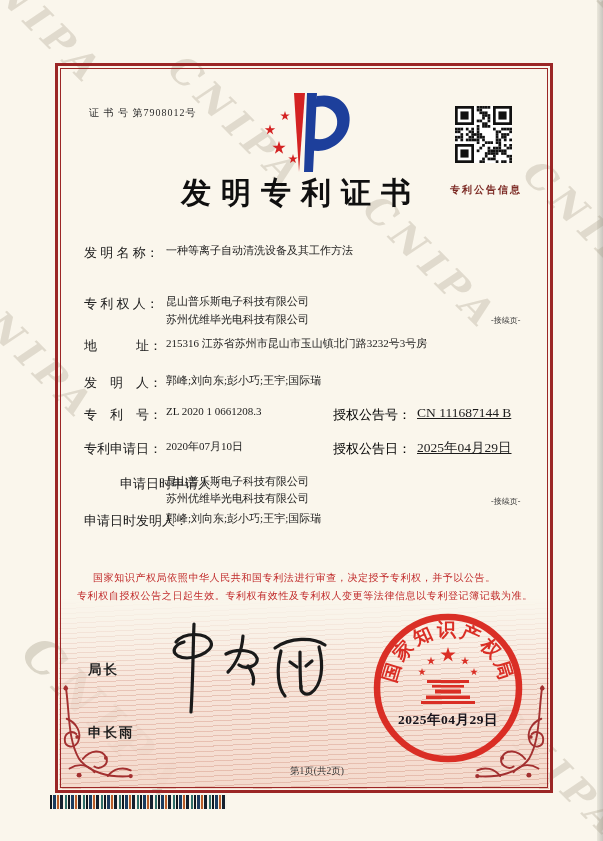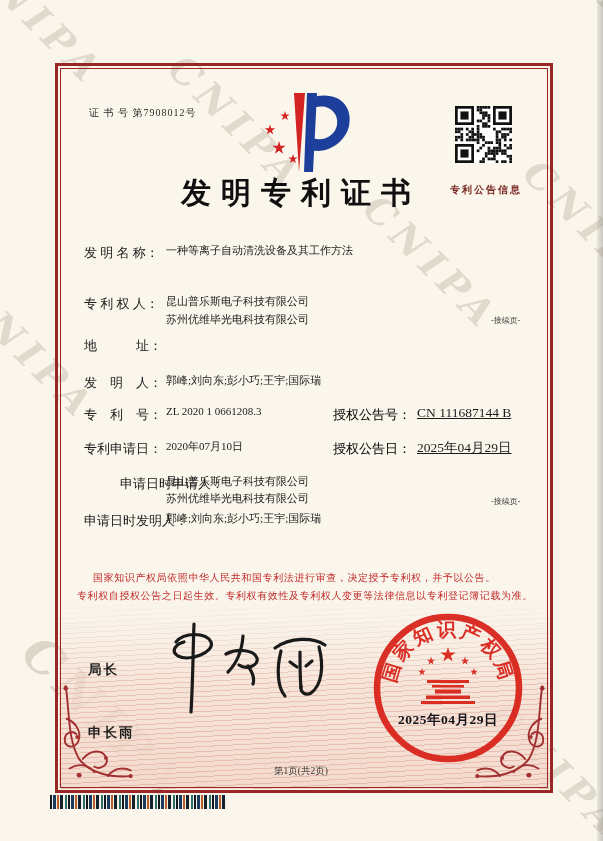--- a/index.html
+++ b/index.html
@@ -39,21 +39,21 @@
   .stmt{position:absolute;font-size:10px;letter-spacing:0.6px;color:#c12b2b;white-space:nowrap;}
   
   .signoff{position:absolute;left:88px;font-family:"Liberation Sans","DejaVu Sans",sans-serif;
            font-size:13.5px;font-weight:bold;color:#1d1d1d;letter-spacing:2px;}
   .signature{position:absolute;left:160px;top:618px;}
   
   .seal{position:absolute;left:368px;top:608px;opacity:0.95;}
   .seal-date{position:absolute;left:394px;top:711px;width:108px;text-align:center;
              font-size:13.5px;font-weight:bold;color:#17141c;letter-spacing:0.5px;}
   .footer{position:absolute;left:55px;width:492px;top:765px;text-align:center;
-          font-size:9.5px;color:#333;}
+          font-size:9.5px;color:#333;padding-left:16px;}
   .barcode{position:absolute;left:50px;top:795px;width:177px;height:14px;
     background:repeating-linear-gradient(90deg,
       #101820 0 2px,#f5f2e8 2px 3px,#1b3b5e 3px 6px,#f5f2e8 6px 7px,
       #b85c28 7px 9px,#f5f2e8 9px 10px,#13202e 10px 13px,#f5f2e8 13px 15px,
       #2e6e68 15px 17px,#f5f2e8 17px 18px);}
 </style>
 </head>
 <body>
 
 <div class="page">
@@ -260,20 +260,21 @@
 
   <span class="lab" style="top:244px;">发 明 名 称：</span>
   <span class="val" style="top:243px;">一种等离子自动清洗设备及其工作方法</span>
 
   <span class="lab" style="top:295px;">专 利 权 人：</span>
   <span class="val" style="top:294px;">昆山普乐斯电子科技有限公司</span>
   <span class="val" style="top:312px;">苏州优维毕光电科技有限公司</span>
   <span class="cont" style="top:315px;">-接续页-</span>
 
   <span class="lab" style="top:337px;">地　　　址：</span>
+  <span class="val" style="top:336px;">215316 江苏省苏州市昆山市玉山镇北门路3232号3号房</span>
 
   <span class="lab" style="top:374px;">发　明　人：</span>
   <span class="val" style="top:373px;">郭峰;刘向东;彭小巧;王宇;国际瑞</span>
 
   <span class="lab" style="top:406px;">专　利　号：</span>
   <span class="val" style="top:405px;">ZL 2020 1 0661208.3</span>
   <span class="lab2" style="top:406px;">授权公告号：</span>
   <span class="val2" style="top:405px;">CN 111687144 B</span>
 
   <span class="lab" style="top:440px;">专利申请日：</span>

